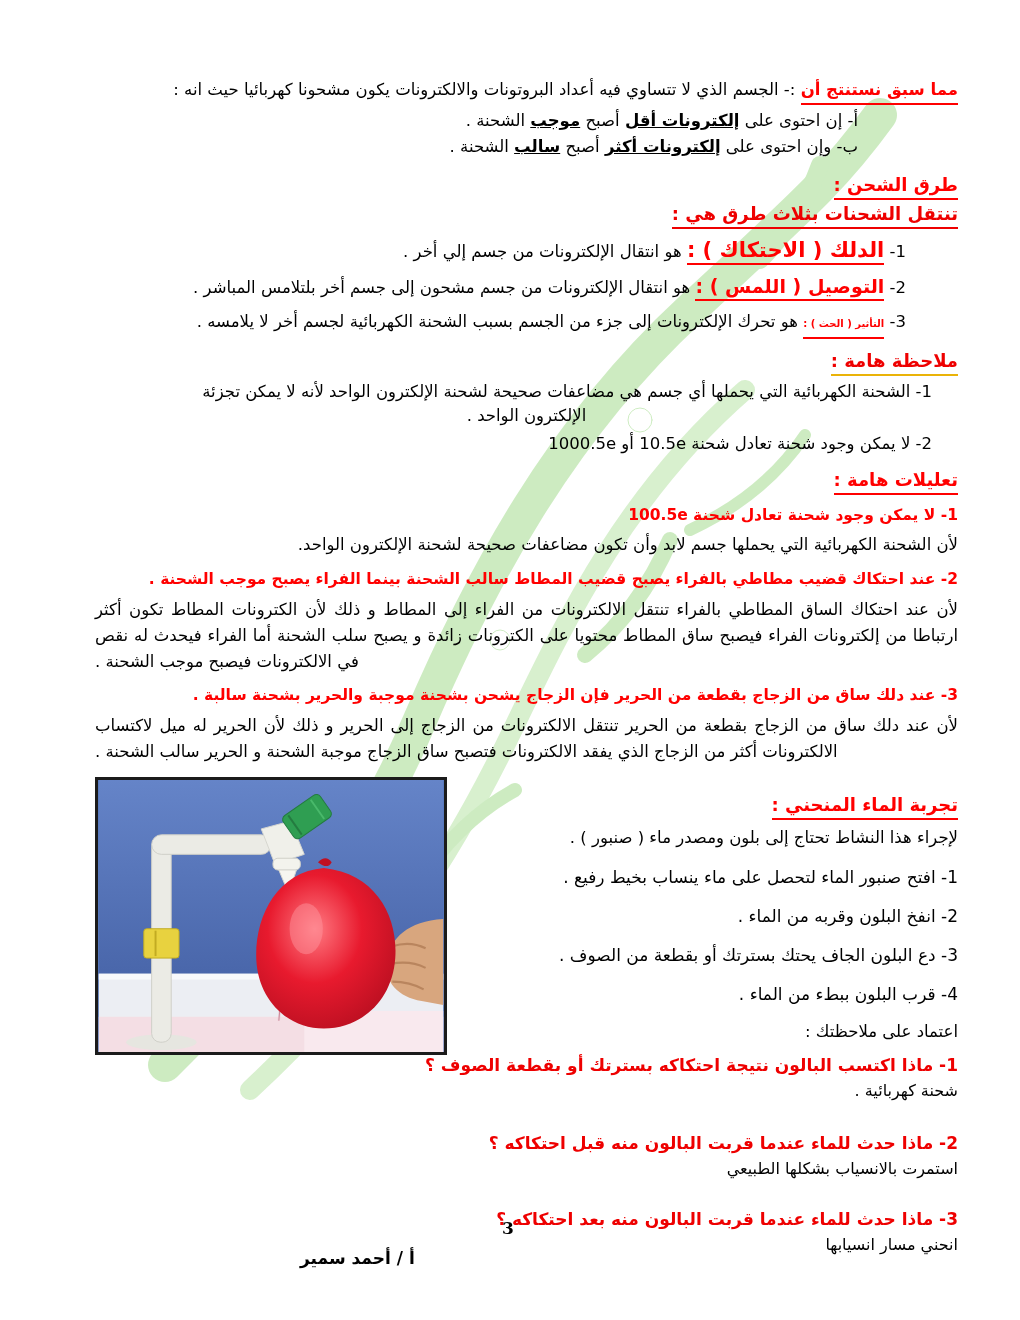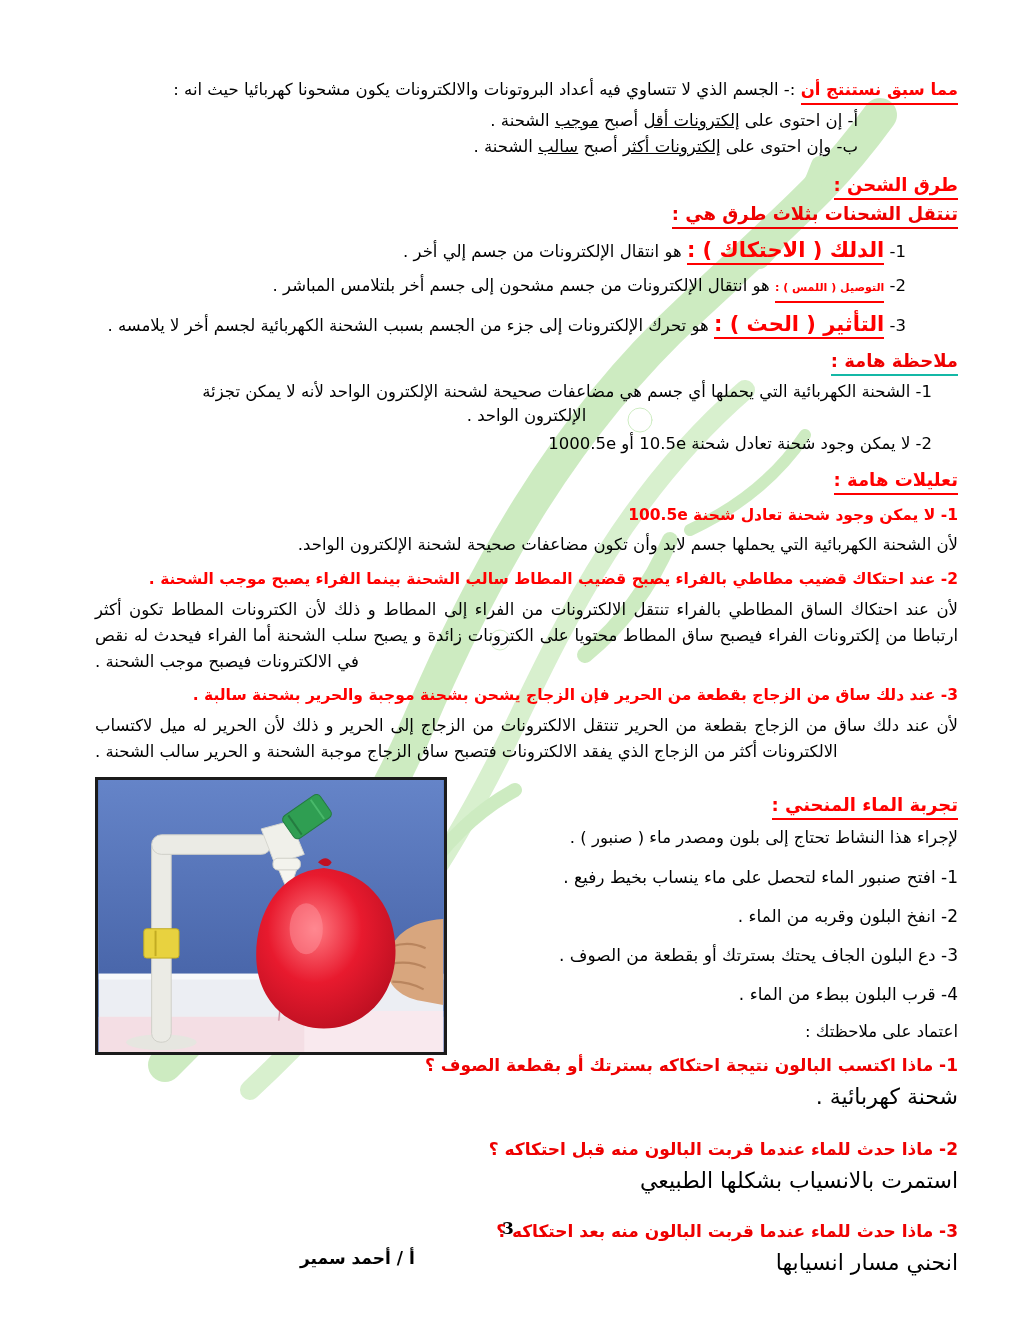--- a/index.html
+++ b/index.html
@@ -10,21 +10,21 @@
   }
   .wm{position:absolute;inset:0;z-index:1;pointer-events:none;}
   .content{position:absolute;inset:0;z-index:2;padding:78px 62px 12px 95px;box-sizing:border-box;border-radius:24px;}
   .line{font-size:16.5px;line-height:24px;text-align:right;}
   .para{font-size:16.5px;line-height:26px;}
   .just{text-align:justify;text-align-last:left;}
   .script{color:#ff0000;font-weight:700;}
   .redbold{color:#ee0000;font-weight:700;}
   .uRed{display:inline-block;border-bottom:2px solid #ff0000;padding-bottom:1px;}
   .uBlk{}
-  .bu{font-weight:400;text-decoration:underline;text-align:center;}
+  .bu{font-weight:700;text-decoration:underline;text-align:center;}
   .indent1{margin-right:100px;margin-top:4px;}
   .h{font-size:18px;line-height:24px;text-align:right;}
   .mt14{margin-top:14px;} .mt10{margin-top:10px;} .mt8{margin-top:8px;}
   .mt6{margin-top:6px;} .mt4{margin-top:4px;} .mt2{margin-top:2px;}
   .mt12{margin-top:12px;}
   .mitem{margin-right:52px;margin-top:9px;}
   .nitem{margin-right:26px;}
   .center{text-align:center;}
   .scriptline{font-size:15.5px;}
   .a2box{min-height:78px;margin-top:6px;}
@@ -33,21 +33,21 @@
   .steps-col{flex:1;min-width:0;padding-top:16px;}
   .step{margin-top:15px;font-size:17px;}
   .observe{margin-top:14px;}
   .photo{
     width:352px;height:278px;flex:0 0 352px;border:3px solid #1b1b1b;box-sizing:border-box;
     background:#5578bc;position:relative;overflow:hidden;
   }
   .photo svg{display:block;width:100%;height:100%;}
   .qa{margin-top:-2px;}
   .q{font-size:17px;line-height:24px;text-align:right;}
-  .ans{font-size:22px;line-height:24px;text-align:right;margin-top:8px;}
+  .ans{font-size:16px;line-height:24px;text-align:right;margin-top:2px;}
   .gap1{margin-top:28px;} .gap2{margin-top:26px;}
   .pagenum{position:absolute;z-index:2;top:1218px;left:502px;font-family:"DejaVu Serif",serif;font-size:17px;font-weight:700;color:#000;direction:ltr;}
   .footer{position:absolute;z-index:2;top:1248px;left:300px;font-size:17px;font-weight:700;color:#000;}
 </style>
 </head>
 <body>
 
 <div class="page">
 
   <svg class="wm" viewBox="0 0 1020 1320" aria-hidden="true">
@@ -80,28 +80,28 @@
       <span class="script uRed">طرق الشحن :</span>
     </div>
     <div class="h mt2">
       <span class="redbold" style="display:inline-block;border-bottom:2px solid #ee0000;padding-bottom:1px;">تنتقل الشحنات بثلاث طرق هي :</span>
     </div>
 
     <div class="line mitem">
       <span>1- </span><span class="script uRed" style="font-size:21px">الدلك ( الاحتكاك ) :</span><span> هو انتقال الإلكترونات من جسم إلي أخر .</span>
     </div>
     <div class="line mitem">
-      <span>2- </span><span class="script uRed" style="font-size:11px">التوصيل ( اللمس ) :</span><span> هو انتقال الإلكترونات من جسم مشحون إلى جسم أخر بلتلامس المباشر .</span>
+      <span>2- </span><span class="script uRed" style="font-size:19px">التوصيل ( اللمس ) :</span><span> هو انتقال الإلكترونات من جسم مشحون إلى جسم أخر بلتلامس المباشر .</span>
     </div>
     <div class="line mitem">
-      <span>3- </span><span class="script uRed" style="font-size:21px">التأثير ( الحث ) :</span><span> هو تحرك الإلكترونات إلى جزء من الجسم بسبب الشحنة الكهربائية لجسم أخر لا يلامسه .</span>
+      <span>3- </span><span class="script uRed" style="font-size:10px">التأثير ( الحث ) :</span><span> هو تحرك الإلكترونات إلى جزء من الجسم بسبب الشحنة الكهربائية لجسم أخر لا يلامسه .</span>
     </div>
 
     <div class="h mt10">
-      <span class="redbold" style="display:inline-block;border-bottom:2px solid #14b8a6;padding-bottom:1px;margin-left:43px;">ملاحظة هامة :</span>
+      <span class="redbold" style="display:inline-block;border-bottom:2px solid #eab308;padding-bottom:1px;margin-left:43px;">ملاحظة هامة :</span>
     </div>
     <div class="line nitem mt4">1- الشحنة الكهربائية التي يحملها أي جسم هي مضاعفات صحيحة لشحنة الإلكترون الواحد  لأنه لا يمكن تجزئة</div>
     <div class="line center">الإلكترون الواحد .</div>
     <div class="line nitem mt4">
       <span>2- لا يمكن وجود شحنة تعادل شحنة </span><span class="uBlk">10.5e</span><span>  أو  </span><span class="uBlk">1000.5e</span>
     </div>
 
     <div class="h mt12">
       <span class="script uRed">تعليلات هامة :</span>
     </div>

